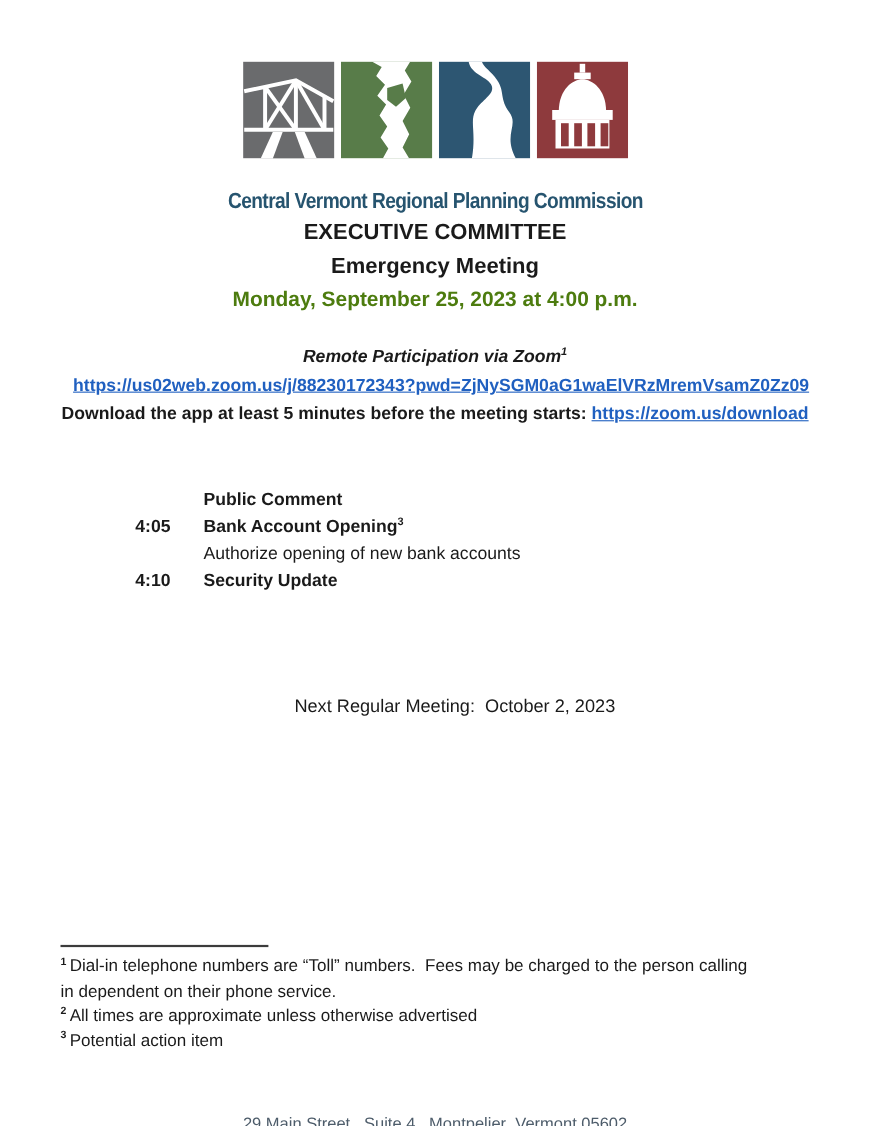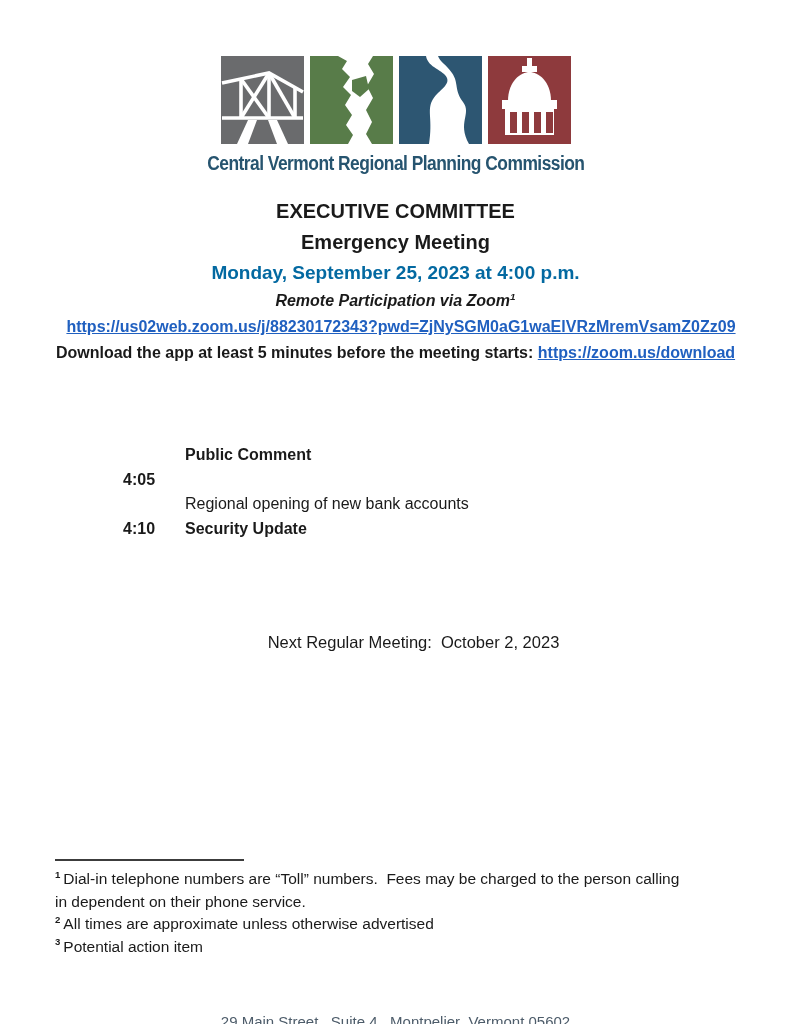--- a/index.html
+++ b/index.html
@@ -5,34 +5,34 @@
   * { margin:0; padding:0; box-sizing:border-box; }
   html,body { background:#ffffff; }
   .page {
     position:relative; width:791px; height:1024px; margin:0 auto;
     background:#ffffff; overflow:hidden;
     font-family:"Liberation Sans", sans-serif; color:#1a1a1a;
   }
 
   
   .logo-block { position:absolute; top:56px; left:0; width:100%;
-    display:flex; flex-direction:column; align-items:center; }
+    display:flex; flex-direction:column; align-items:center;gap:20px; }
   .logo-tiles { display:flex; gap:6px; }
   .logo-tile { width:83px; height:88px; display:block; }
   .logo-name {
     margin-top:8px; font-size:20px; font-weight:bold; color:#26546f;
     letter-spacing:-0.6px; white-space:nowrap; transform:scaleX(0.87);
     transform-origin:center;
   }
 
   
   .title-block { position:absolute; top:196px; left:0; width:100%; text-align:center; }
   .t-main  { font-size:20px; font-weight:bold; line-height:31px; }
-  .t-red   { font-size:19px; font-weight:bold; color:#0369a1; line-height:30px; }
-  .t-remote{ font-size:16px; font-weight:bold; font-style:italic; line-height:26px; }
+  .t-red   { font-size:19px; font-weight:bold; color:#4d7c0f; line-height:30px; }
+  .t-remote{ font-size:16px; font-weight:bold; font-style:italic; line-height:26px;margin-top:24px; }
   .t-url   { font-size:16px; font-weight:bold; line-height:26px;margin-left:11px; }
   .t-dial  { font-size:16px; line-height:26px; white-space:pre-wrap; }
   .t-dial b{ font-weight:bold; }
   .t-download { font-size:16px; font-weight:bold; line-height:26px; white-space:pre-wrap; }
   a.doc-link { color:#2060c0; text-decoration:underline; cursor:pointer; }
 
   sup { font-size:0.62em; line-height:0; vertical-align:super; }
 
   
   .agenda-block { position:absolute; top:443px; left:68px; font-size:16px; }
@@ -124,24 +124,25 @@
   </div>
 
   <div class="agenda-block">
 
     <div class="agenda-row">
       <span class="a-time"><span></span></span>
       <span class="a-title"><span>Public Comment</span></span>
     </div>
     <div class="agenda-row">
       <span class="a-time"><span>4:05</span></span>
+      <span class="a-title"><span>Bank Account Opening</span><sup>3</sup></span>
     </div>
     <div class="agenda-row">
       <span class="a-time"><span></span></span>
-      <span class="a-title normal"><span>Regional opening of new bank accounts</span></span>
+      <span class="a-title normal"><span>Authorize opening of new bank accounts</span></span>
     </div>
     <div class="agenda-row">
       <span class="a-time"><span>4:10</span></span>
       <span class="a-title"><span>Security Update</span></span>
     </div>
   </div>
 
   <div class="next-meeting">Next Regular Meeting:  October 2, 2023</div>
 
   <div class="footnotes">

